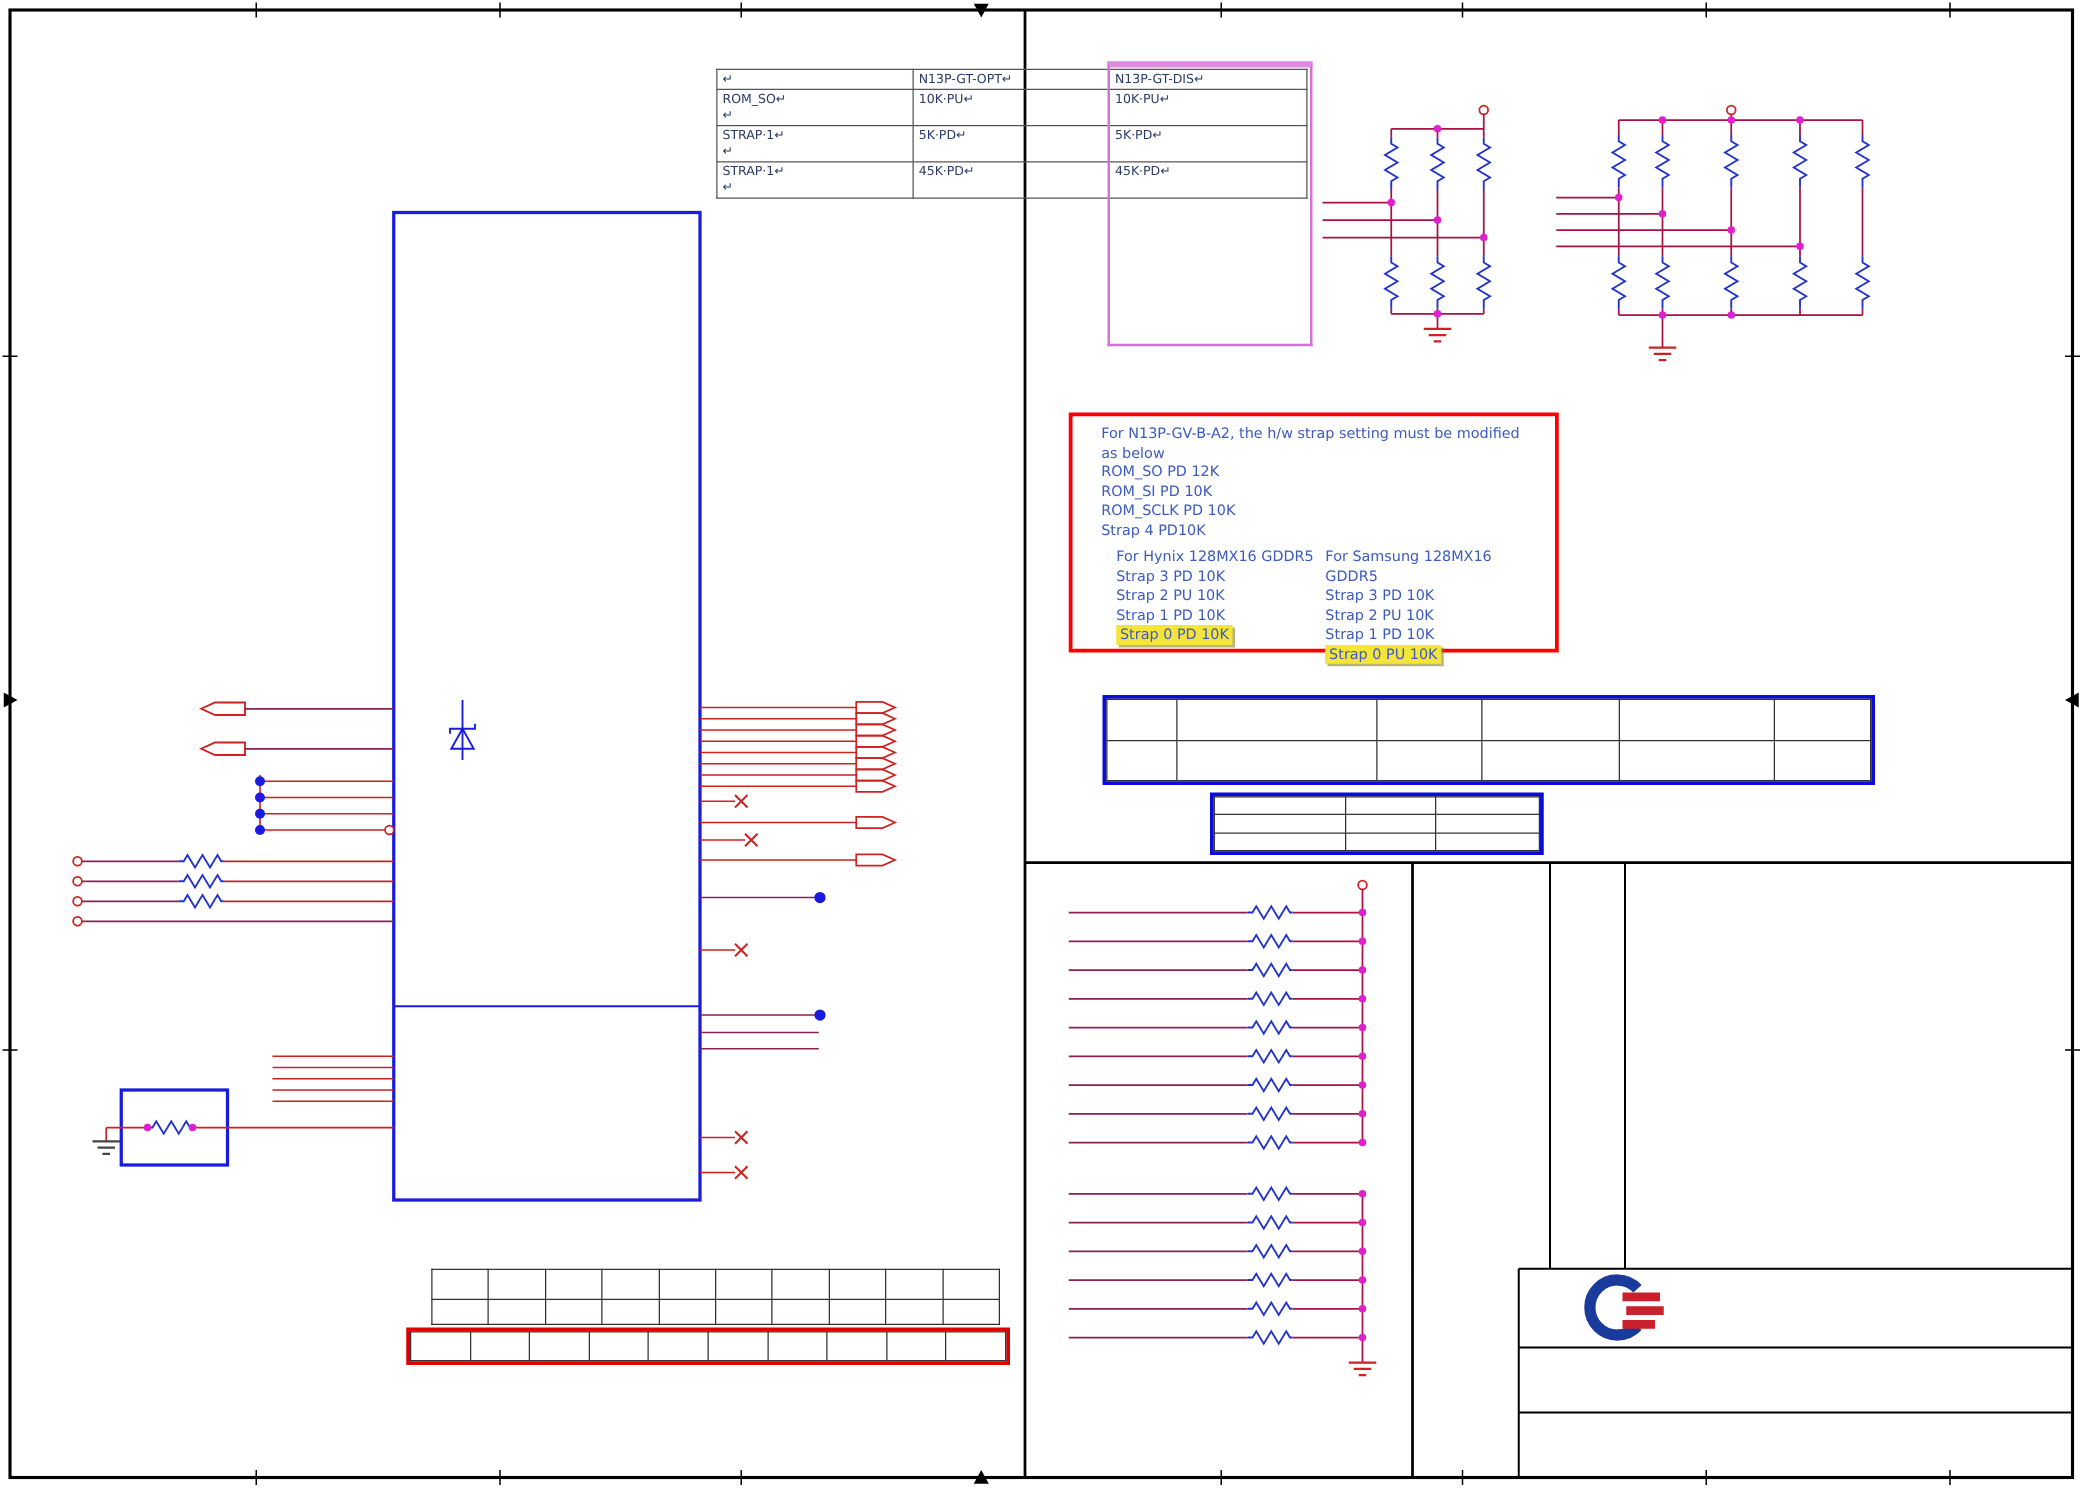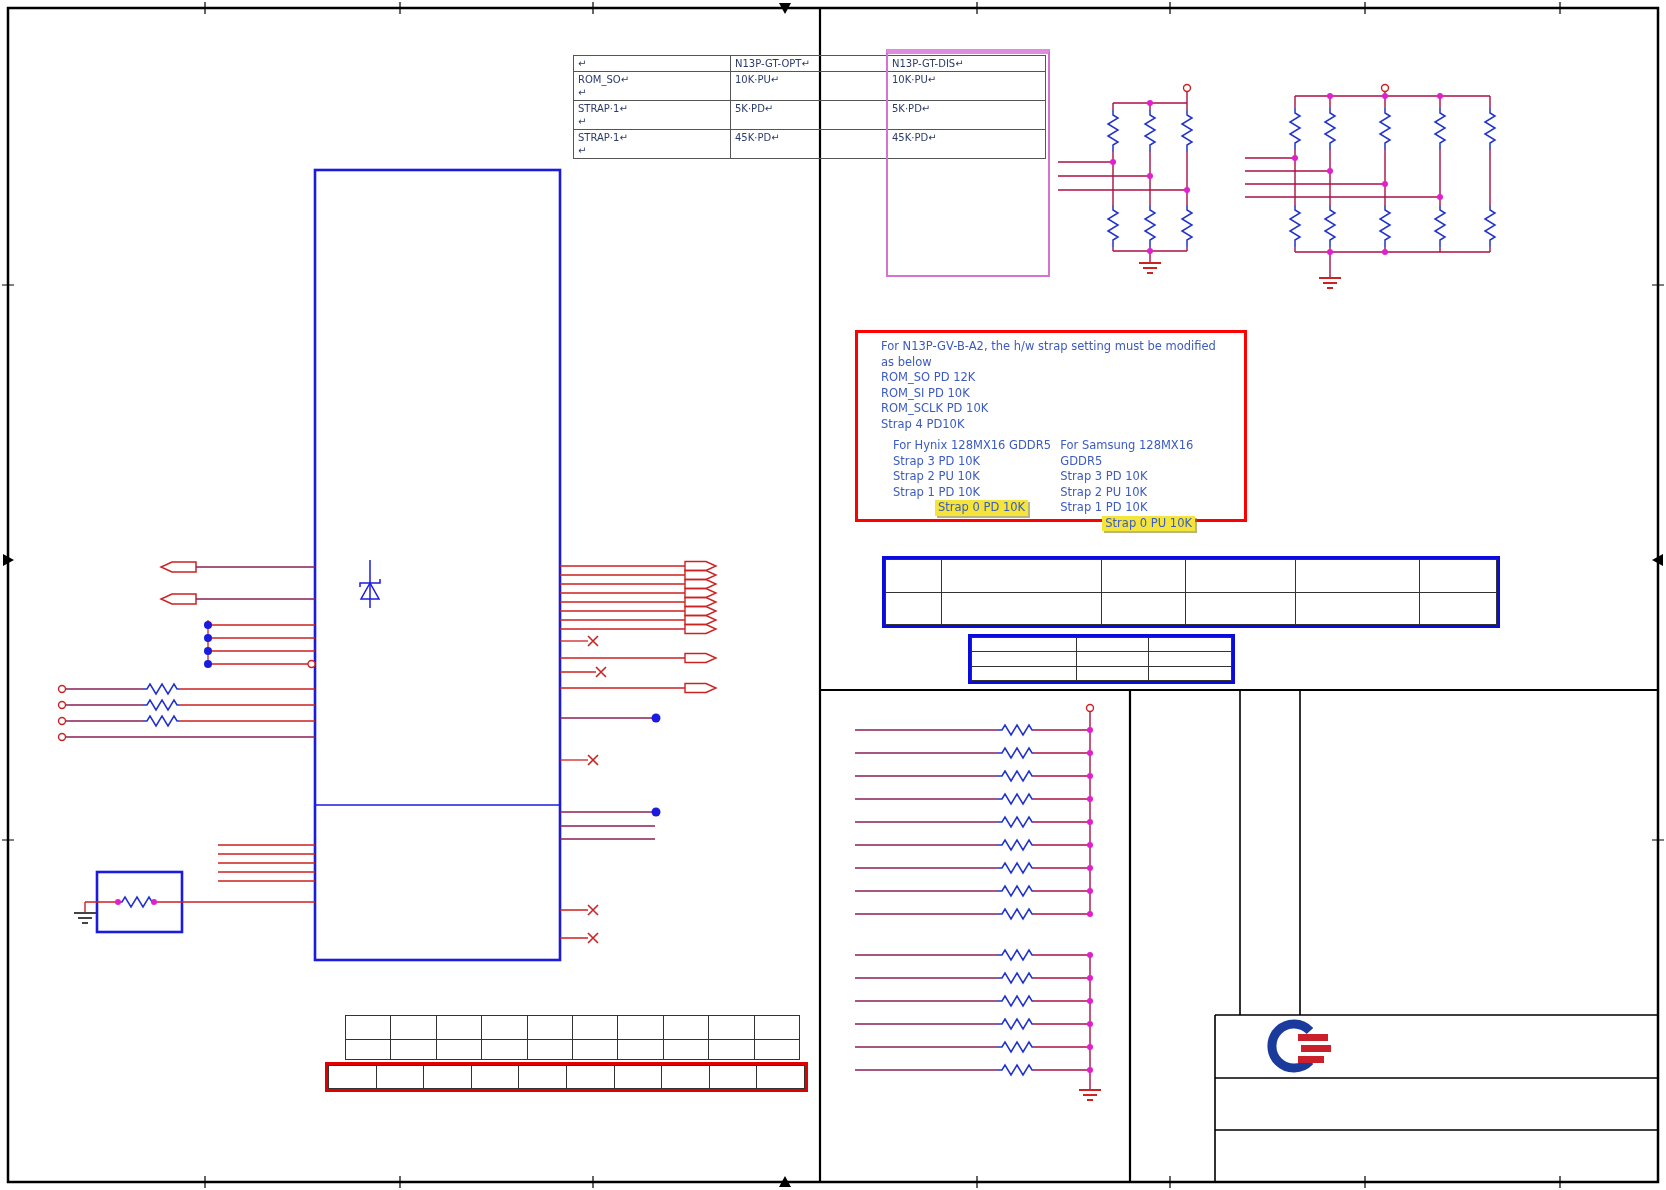--- a/index.html
+++ b/index.html
@@ -8,21 +8,21 @@
   .art{position:absolute;left:0;top:0;}
   table{border-collapse:collapse;table-layout:fixed;}
   
   .strap-table{position:absolute;left:573px;top:55px;width:472px;color:#2b3a6b;font-size:10px;line-height:13px;}
   .strap-table td{border:1px solid #555;padding:1px 4px;vertical-align:top;white-space:pre-line;overflow:hidden;}
   .col-highlight{position:absolute;left:886px;top:49px;width:160px;height:221px;border:2px solid #d573d5;border-top:5px solid #e08ae0;pointer-events:none;}
   
   .note-box{position:absolute;left:855px;top:330px;width:392px;height:192px;box-sizing:border-box;border:3px solid #ff0000;padding:6px 23px;color:#3b5bc0;font-size:11.5px;line-height:15.5px;}
   .note-cols{display:flex;margin-top:6px;}
   .note-col1{margin-left:12px;width:186px;}
-  .hl{background:#f5e53a;box-shadow:2px 2px 0 rgba(140,130,40,.6);padding:0 3px;display:inline-block;margin-left:42px;}
+  .hl{background:#f5e53a;box-shadow:2px 2px 0 rgba(140,130,40,.6);padding:0 3px;display:inline-block;}
   
   .grid-table td{border:1px solid #333;}
   .blue-frame{position:absolute;border:3px solid #0b0bdd;box-sizing:border-box;}
   .bta{left:882px;top:556px;width:618px;height:72px;}
   .btb{left:968px;top:634px;width:267px;height:50px;}
   .bta table,.btb table,.bottom-table table,.red-frame table{width:100%;height:100%;}
   .bottom-table{position:absolute;left:345px;top:1015px;width:455px;height:45px;}
   .red-frame{position:absolute;left:325px;top:1062px;width:483px;height:30px;border:3px solid #e00000;box-sizing:border-box;}
 </style>
 </head>

